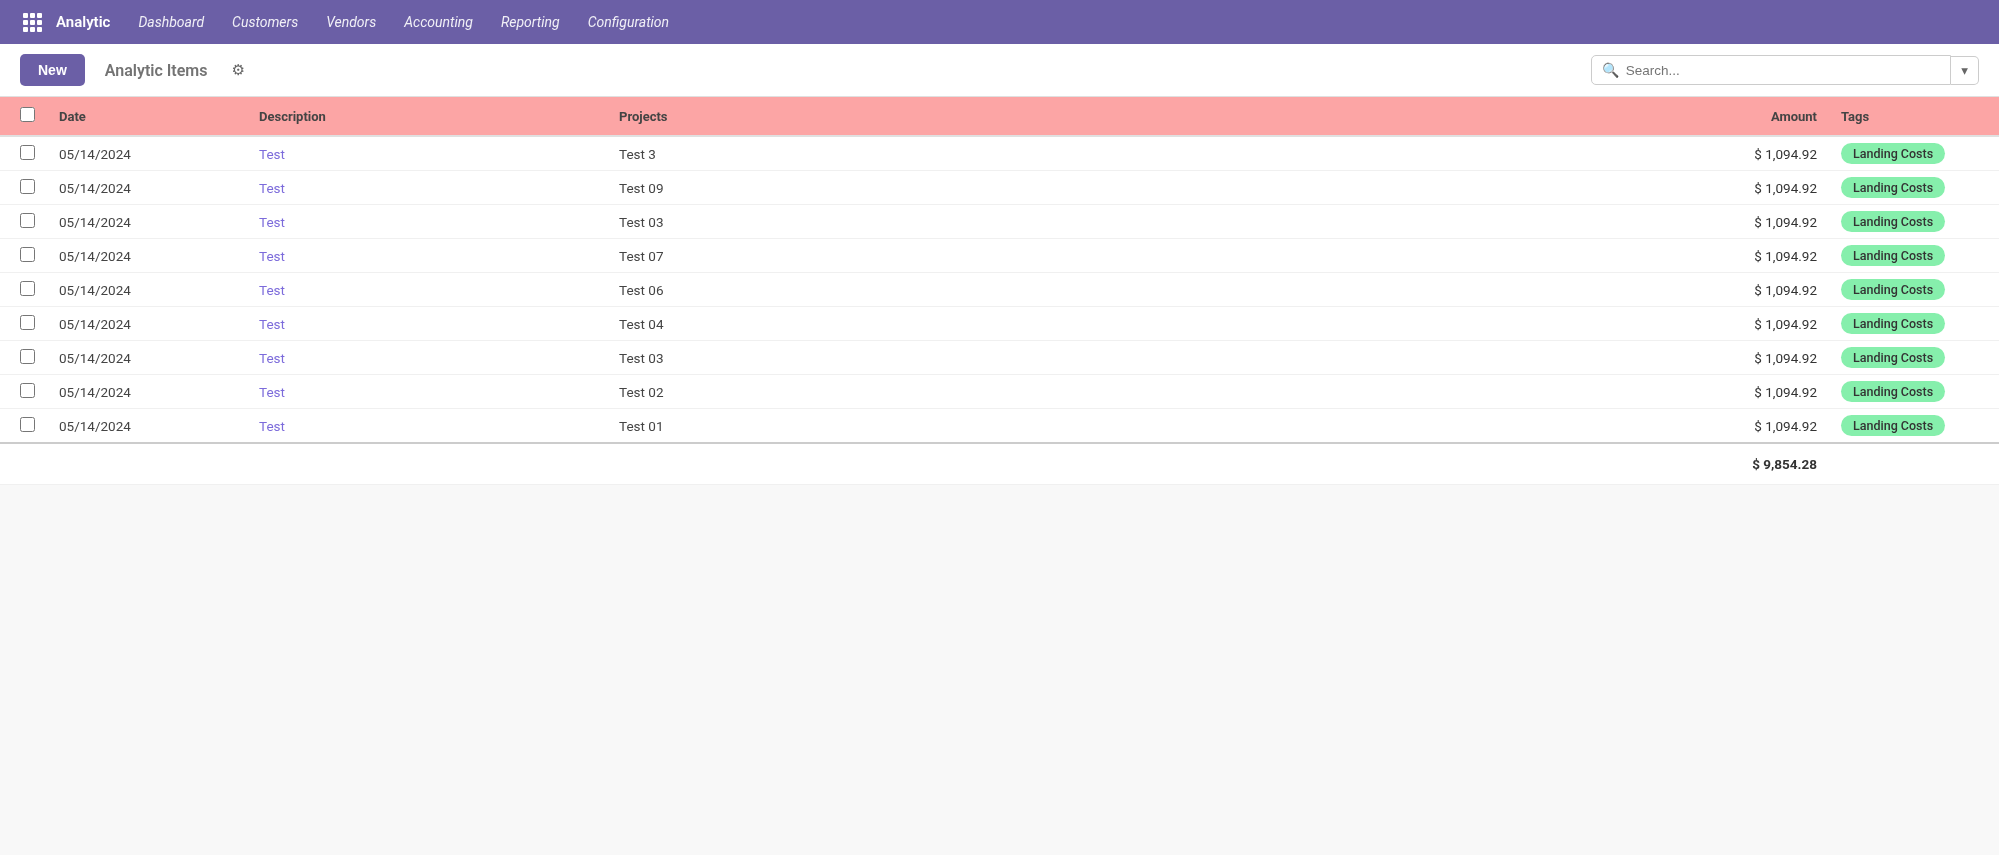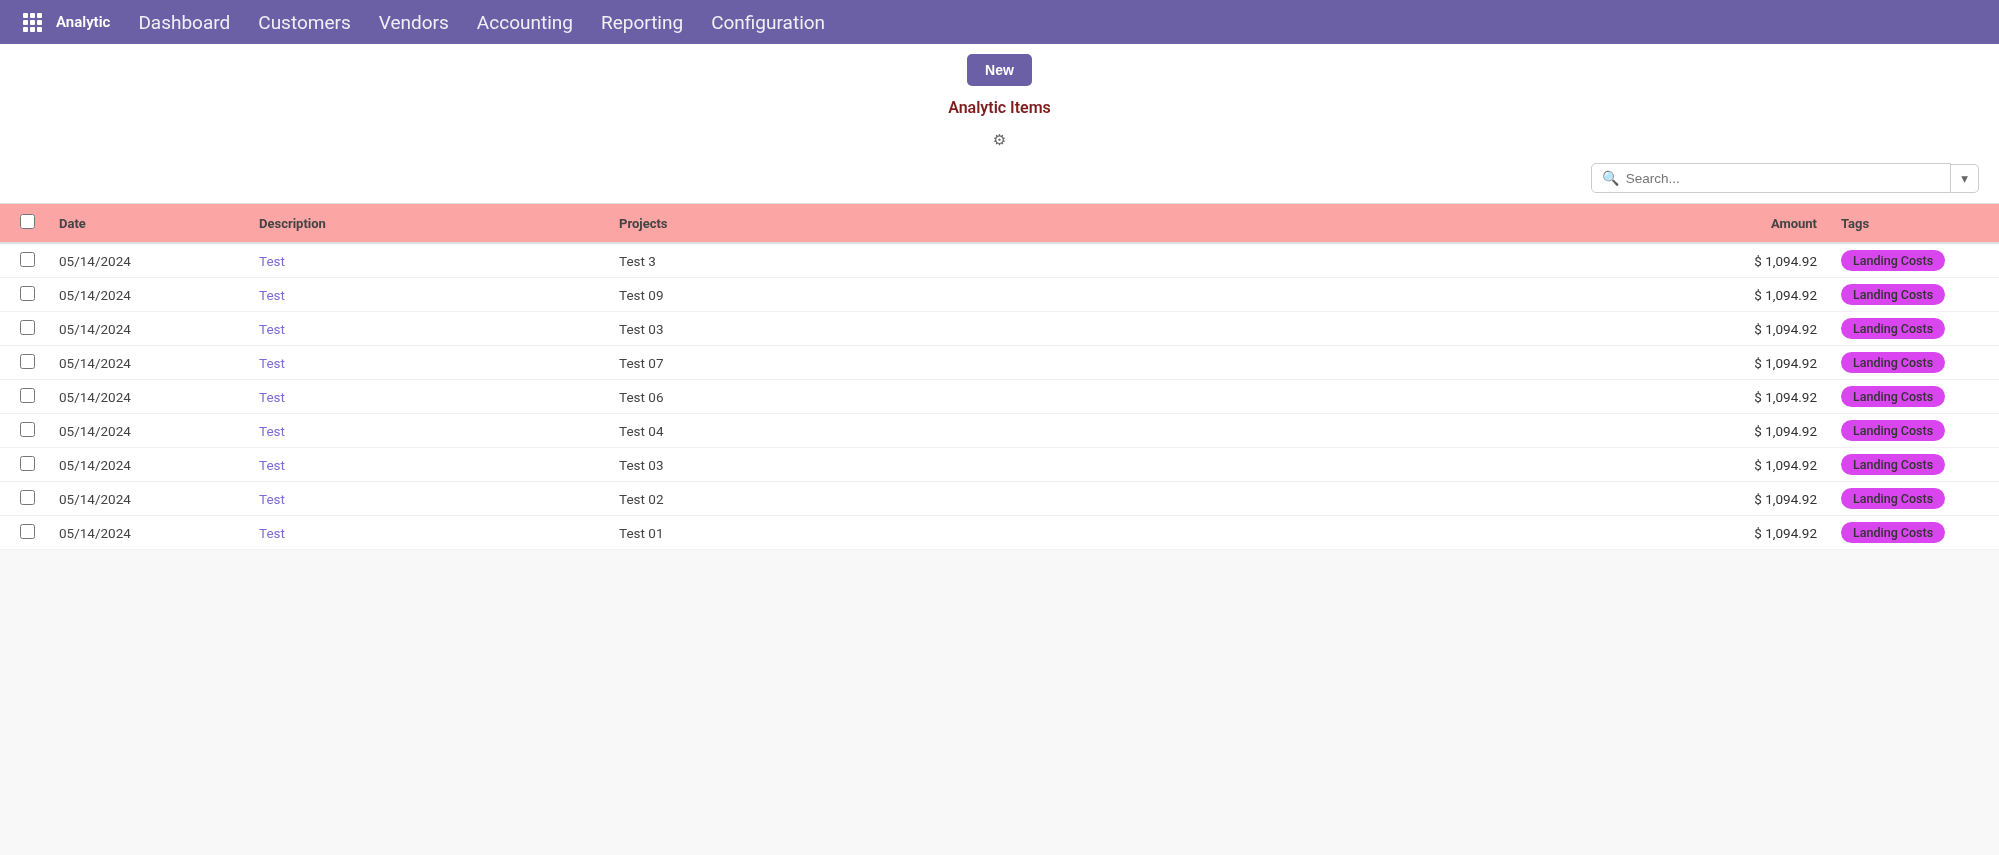--- a/index.html
+++ b/index.html
@@ -53,53 +53,53 @@
     .topnav-app-name {
       color: white;
       font-weight: 600;
       font-size: 15px;
       margin-right: 12px;
       cursor: pointer;
     }
 
     .topnav-item {
       color: rgba(255,255,255,0.9);
-      font-size: 19px;
+      font-size: 14px;
       padding: 6px 12px;
       border-radius: 4px;
       cursor: pointer;
       white-space: nowrap;
+      font-style: italic;
     }
 
     
     .toolbar {
       background: white;
       display: flex;
       align-items: center;
       padding: 10px 20px;
-      gap: 12px;
+      gap: 20px;
       border-bottom: 1px solid #e0e0e0;
-      flex-direction: column;
     }
 
     .btn-new {
       background: #6b5fa6;
       color: white;
       border: none;
       padding: 8px 18px;
       border-radius: 5px;
       font-size: 14px;
       font-weight: 600;
       cursor: pointer;
     }
 
     .page-title {
       font-size: 16px;
       font-weight: 600;
-      color: #7f1d1d;
+      color: #737373;
     }
 
     .gear-btn {
       background: none;
       border: none;
       cursor: pointer;
       color: #666;
       font-size: 15px;
       padding: 2px 4px;
     }
@@ -216,21 +216,21 @@
       font-size: 13.5px;
       margin-top: 28px;
     }
 
     tbody td.tags-col {
       padding-right: 20px;
     }
 
     .tag-badge {
       display: inline-block;
-      background: #d946ef;
+      background: #86efac;
       color: #333;
       padding: 3px 12px;
       border-radius: 20px;
       font-size: 12.5px;
       font-weight: 500;
       white-space: nowrap;
     }
 
     .checkbox {
       width: 15px;
@@ -416,15 +416,23 @@
         <input type="checkbox" class="checkbox" style="">
       </td>
       <td class="date-col">05/14/2024</td>
       <td class="description-col">Test</td>
       <td class="project-col">Test 01</td>
       <td class="amount-col">$ 1,094.92</td>
       <td class="tags-col">
         <span class="tag-badge">Landing Costs</span>
       </td>
     </tr>
+        <tr class="total-row">
+    <td class="checkbox-col"></td>
+    <td class="date-col"></td>
+    <td class="description-col" style="color:#333"></td>
+    <td class="project-col"></td>
+    <td class="amount-col">$ 9,854.28</td>
+    <td class="tags-col"></td>
+  </tr>
       </tbody>
   </table>
 </div>
 
 </body></html>

